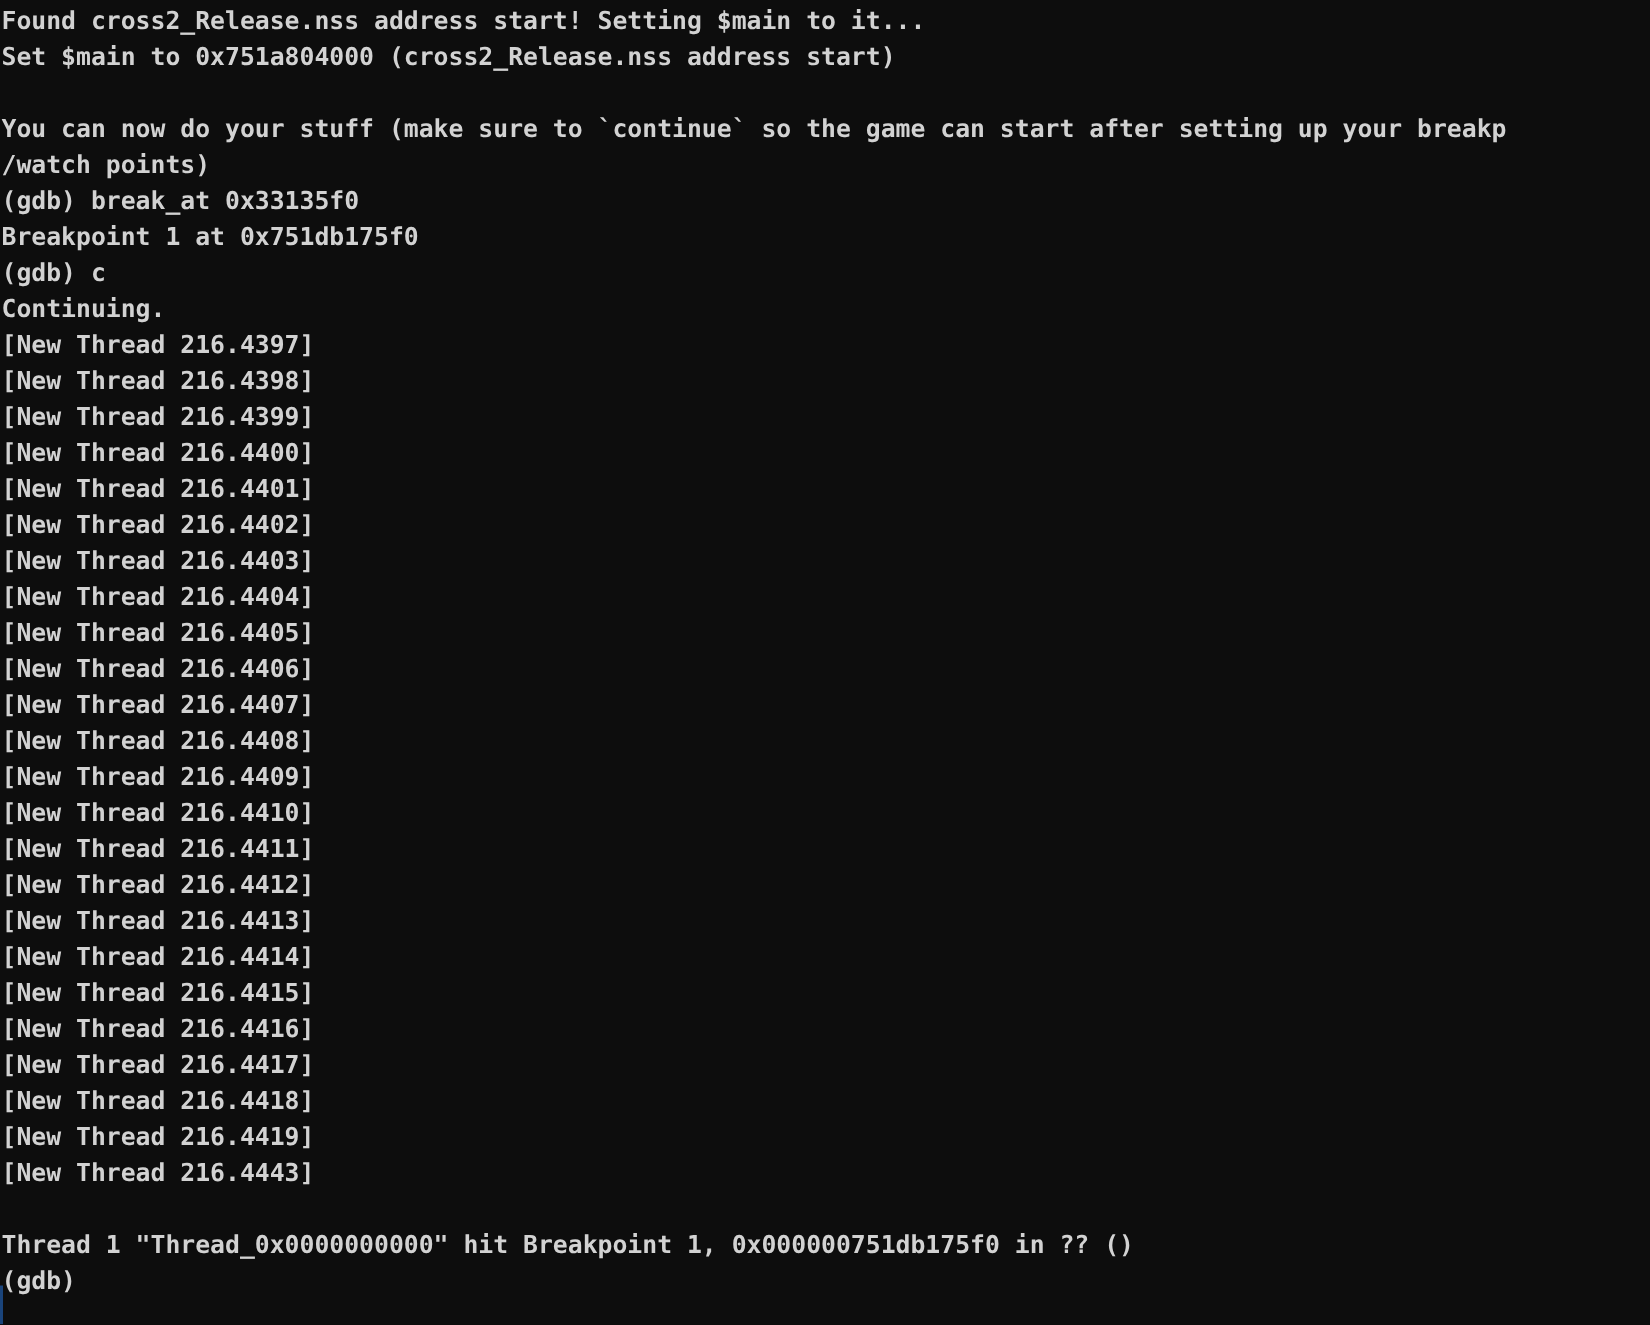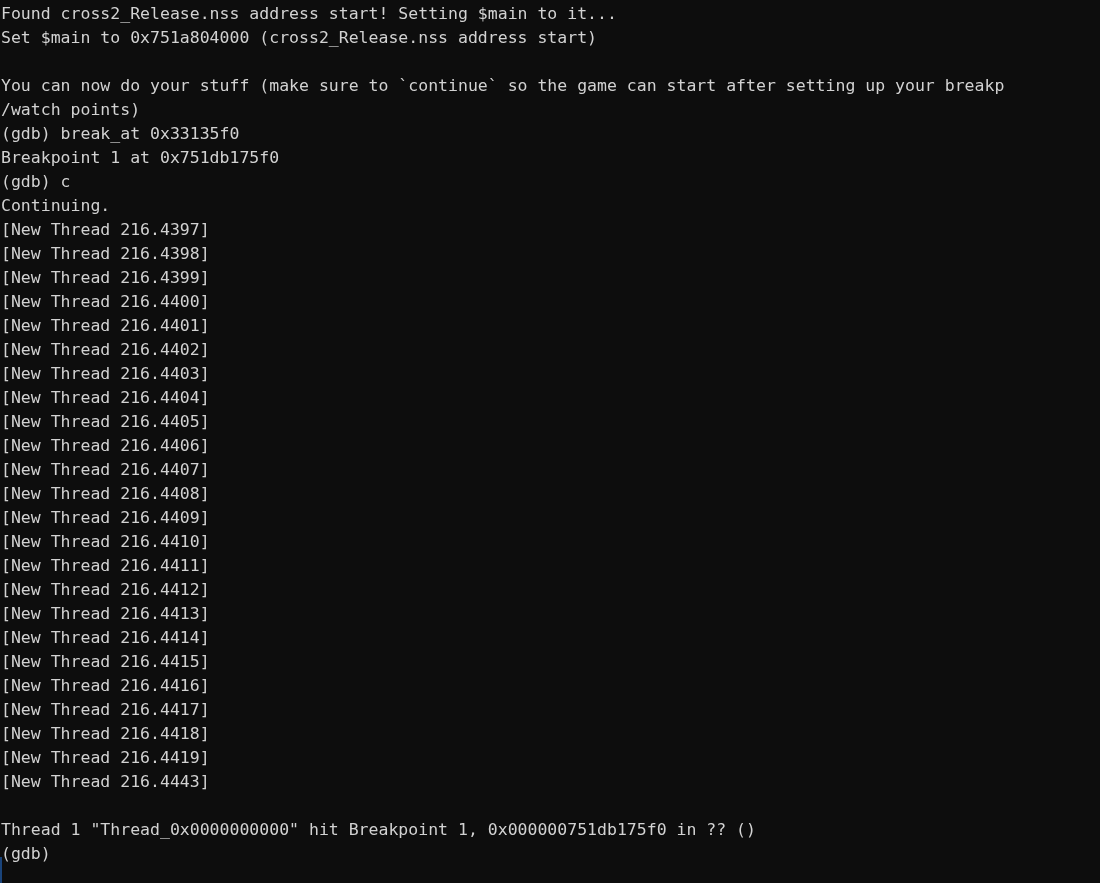--- a/index.html
+++ b/index.html
@@ -29,20 +29,21 @@
     letter-spacing: 0px;
     color: #d2d2d2;
     white-space: pre;
     overflow: hidden;
   }
   .line {
     height: 24px;
     white-space: pre;
     overflow: hidden;
     text-overflow: clip;
+    font-weight: bold;
   }
   .line.blank {
     height: 24px;
   }
   
   #edge-accent {
     position: absolute;
     left: 0;
     bottom: 0;
     width: 2px;

